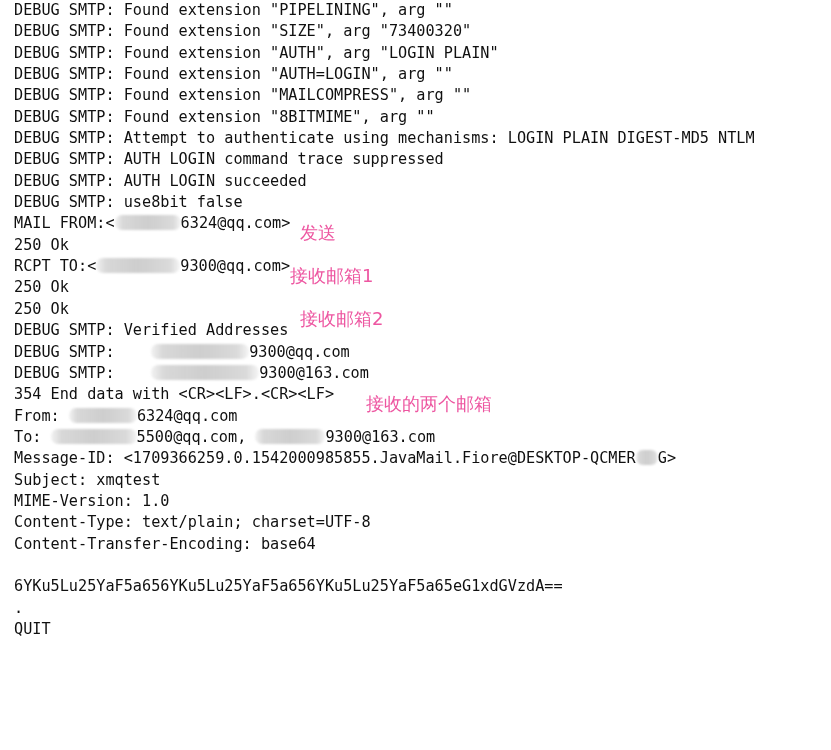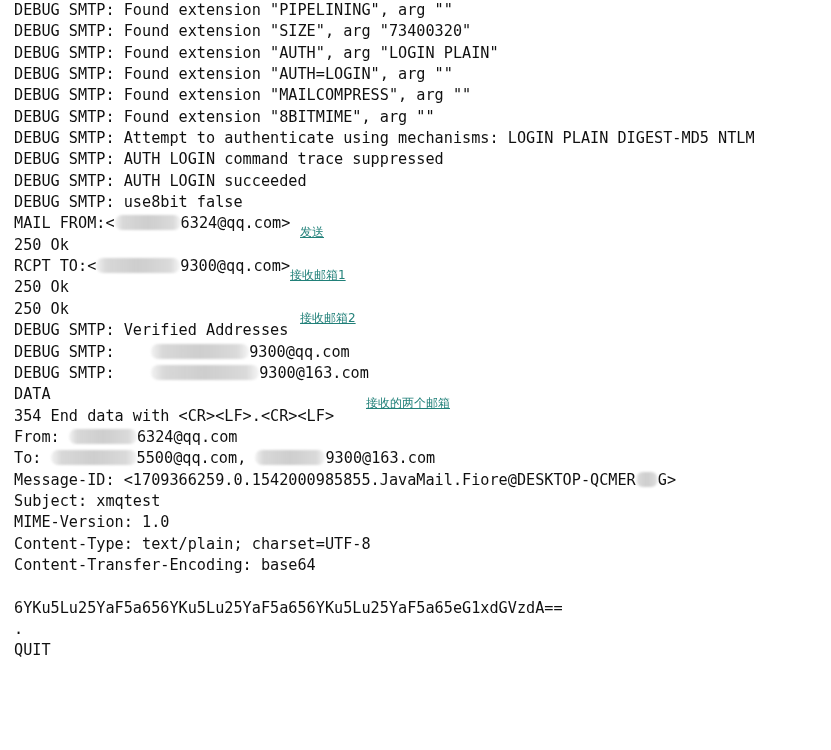--- a/index.html
+++ b/index.html
@@ -53,27 +53,26 @@
         rgba(232,232,232,0.55) 0%,
         rgba(214,214,214,0.95) 12%,
         rgba(206,206,206,1) 50%,
         rgba(216,216,216,0.95) 88%,
         rgba(236,236,236,0.5) 100%);
     filter: blur(1.1px);
   }
 
   .annot {
     position: absolute;
-    color: #0f766e;
+    color: #ec4899;
     font-family: "DejaVu Sans", "Liberation Sans", sans-serif;
-    font-size: 12px;
+    font-size: 18px;
     line-height: 21.35px;
     white-space: pre;
     opacity: 0.92;
-    text-decoration: underline;
   }
 </style>
 </head>
 <body>
 
 <div id="console">
   <div id="lines">
       <div class="line"><span class="txt">DEBUG SMTP: Found extension "PIPELINING", arg ""</span></div>
       <div class="line"><span class="txt">DEBUG SMTP: Found extension "SIZE", arg "73400320"</span></div>
       <div class="line"><span class="txt">DEBUG SMTP: Found extension "AUTH", arg "LOGIN PLAIN"</span></div>
@@ -85,21 +84,20 @@
       <div class="line"><span class="txt">DEBUG SMTP: AUTH LOGIN succeeded</span></div>
       <div class="line"><span class="txt">DEBUG SMTP: use8bit false</span></div>
       <div class="line"><span class="txt">MAIL FROM:&lt;</span><span class="redact" style="width: 66px;"></span><span class="txt">6324@qq.com&gt;</span></div>
       <div class="line"><span class="txt">250 Ok</span></div>
       <div class="line"><span class="txt">RCPT TO:&lt;</span><span class="redact" style="width: 84px;"></span><span class="txt">9300@qq.com&gt;</span></div>
       <div class="line"><span class="txt">250 Ok</span></div>
       <div class="line"><span class="txt">250 Ok</span></div>
       <div class="line"><span class="txt">DEBUG SMTP: Verified Addresses</span></div>
       <div class="line"><span class="txt">DEBUG SMTP:    </span><span class="redact" style="width: 98px;"></span><span class="txt">9300@qq.com</span></div>
       <div class="line"><span class="txt">DEBUG SMTP:    </span><span class="redact" style="width: 108px;"></span><span class="txt">9300@163.com</span></div>
-      <div class="line"><span class="txt">DATA</span></div>
       <div class="line"><span class="txt">354 End data with &lt;CR&gt;&lt;LF&gt;.&lt;CR&gt;&lt;LF&gt;</span></div>
       <div class="line"><span class="txt">From: </span><span class="redact" style="width: 68px;"></span><span class="txt">6324@qq.com</span></div>
       <div class="line"><span class="txt">To: </span><span class="redact" style="width: 86px;"></span><span class="txt">5500@qq.com, </span><span class="redact" style="width: 70px;"></span><span class="txt">9300@163.com</span></div>
       <div class="line"><span class="txt">Message-ID: &lt;1709366259.0.1542000985855.JavaMail.Fiore@DESKTOP-QCMER</span><span class="redact" style="width: 22px;"></span><span class="txt">G&gt;</span></div>
       <div class="line"><span class="txt">Subject: xmqtest</span></div>
       <div class="line"><span class="txt">MIME-Version: 1.0</span></div>
       <div class="line"><span class="txt">Content-Type: text/plain; charset=UTF-8</span></div>
       <div class="line"><span class="txt">Content-Transfer-Encoding: base64</span></div>
       <div class="line"><span class="txt"> </span></div>
       <div class="line"><span class="txt">6YKu5Lu25YaF5a656YKu5Lu25YaF5a656YKu5Lu25YaF5a65eG1xdGVzdA==</span></div>

